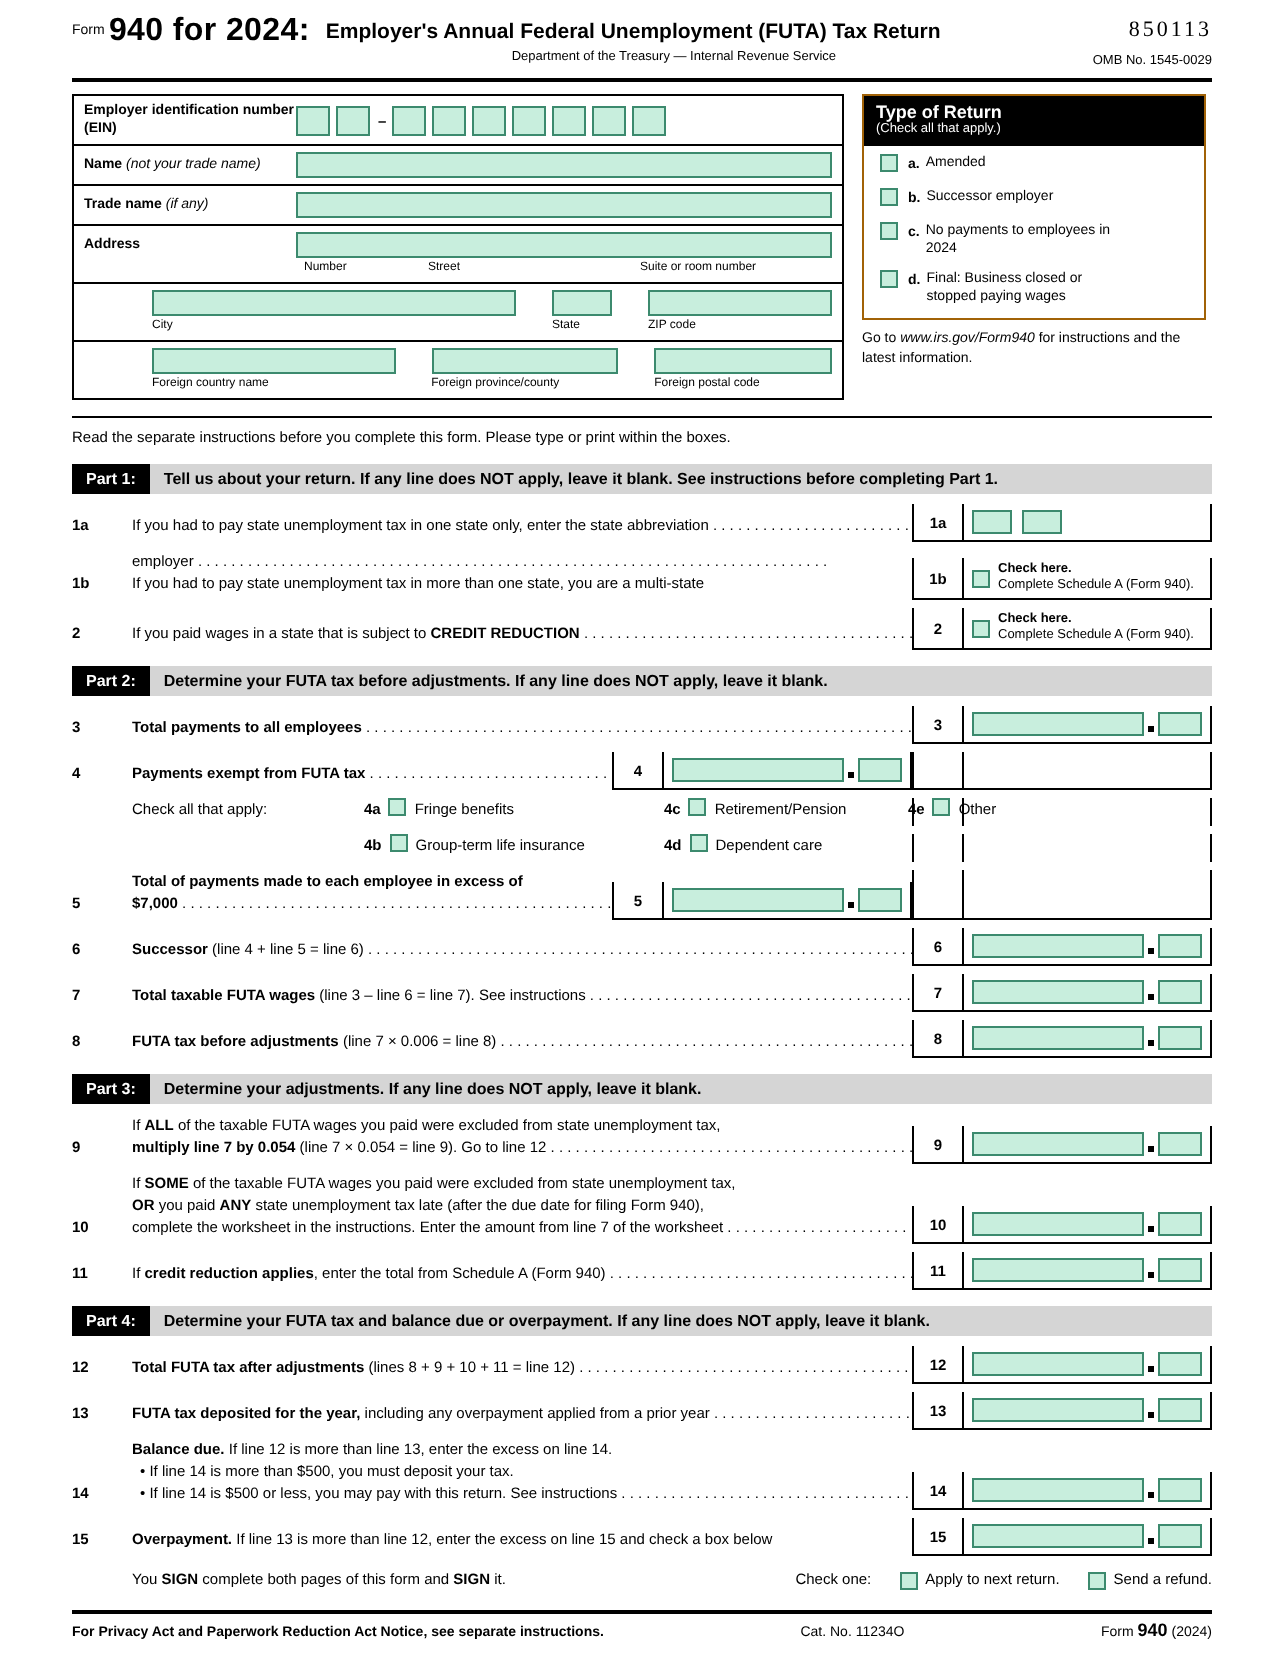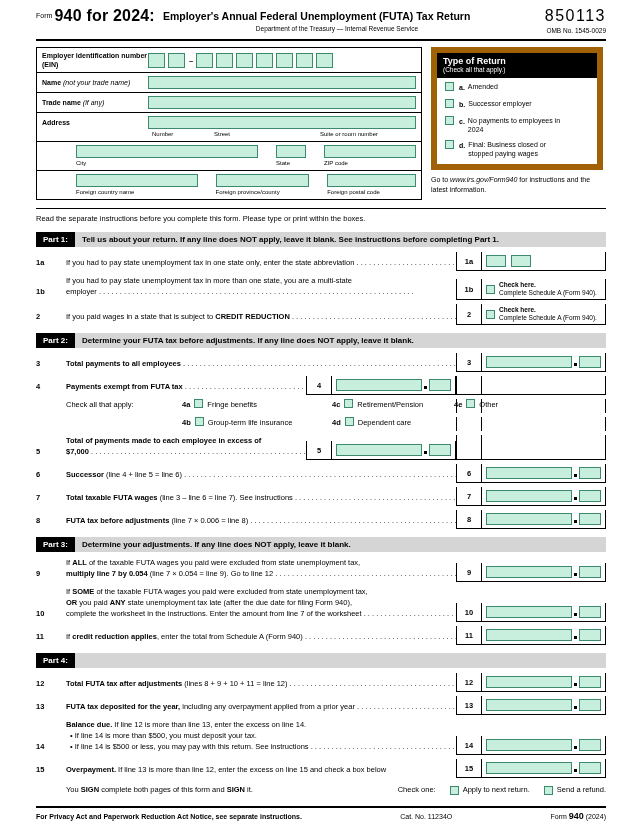--- a/index.html
+++ b/index.html
@@ -13,21 +13,21 @@
   .i { font-style:italic; }
 
   
   .header { display:flex; align-items:flex-start; border-bottom:2px solid #000; padding-bottom:3px; }
   .form-word { font-size:7px; vertical-align:top; }
   .form-number { font-size:16px; font-weight:bold; letter-spacing:0.2px; }
   .h-mid { flex:1; padding-left:8px; text-align:left; }
   .h-title { font-size:10.5px; font-weight:bold; line-height:12px; }
   .h-agency { font-size:6.5px; text-align:center; margin-top:1px; }
   .h-right { text-align:right; width:95px; }
-  .h-code { font-family:Liberation Sans, sans-serif; font-size:16px; letter-spacing:1.5px; }
+  .h-code { font-family:Liberation Serif, serif; font-size:11px; letter-spacing:1.5px; }
   .h-omb { font-size:6.5px; margin-top:4px; }
 
   
   .info { display:flex; gap:9px; padding:6px 0 8px 0; border-bottom:1px solid #000; }
   .emp-box { width:386px; border:1px solid #000; }
   .erow { border-bottom:1px solid #000; padding:3px 5px; }
   .erow:last-child { border-bottom:none; }
   .frow { display:flex; align-items:center; }
   .elabel { width:106px; font-size:7px; line-height:9px; flex:none; }
   .gfield { background:#c8eedd; border:1px solid #3c8a6e; height:13px; flex:1; }
@@ -37,21 +37,21 @@
   .addr-sub { padding-left:110px; }
   .addr-sub .s1 { width:62px; } .addr-sub .s2 { flex:1; } .addr-sub .s3 { width:96px; }
   .cols { display:flex; gap:18px; padding-left:34px; }
   .col { display:flex; flex-direction:column; }
   .col .gfield { flex:none; width:100%; }
   .col .clab { font-size:6px; line-height:8px; margin-top:1px; }
   .c-city { flex:2.2; } .c-state { width:30px; flex:none; } .c-zip { width:92px; flex:none; }
   .c-fc { flex:1.3; } .c-fp { flex:1; } .c-fz { flex:0.95; }
 
   .right-col { width:172px; font-size:7px; }
-  .tor-box { border:6px solid #a16207; }
+  .tor-box { border:1px solid #a16207; }
   .tor-head { background:#000; color:#fff; padding:3px 6px 4px 6px; }
   .tor-title { font-size:9px; font-weight:bold; line-height:10px; }
   .tor-sub { font-size:6.5px; line-height:8px; }
   .tor-opt { display:flex; align-items:flex-start; padding:4px 6px 2px 8px; }
   .tor-opt:last-child { padding-bottom:6px; }
   .cb { width:9px; height:9px; background:#c8eedd; border:1px solid #3c8a6e; display:inline-block; flex:none; }
   .tor-key { font-weight:bold; margin:0 3px 0 5px; flex:none; }
   .tor-text { max-width:102px; line-height:9px; }
   .goto { margin-top:5px; font-size:7px; line-height:9.5px; width:160px; }
 
@@ -244,22 +244,22 @@
       <div class="fields">
         <span class="sbox"></span>
         <span class="sbox"></span>
       </div>
     </div>
   </div>
 
   <div class="line">
     <span class="ln-num">1b</span>
     <div class="ln-body">
+      <div class="brow clipline"><span>employer </span><span class="dots">. . . . . . . . . . . . . . . . . . . . . . . . . . . . . . . . . . . . . . . . . . . . . . . . . . . . . . . . . . . . . . . . . . . . . . . . . . . .</span></div>
       <div class="brow">If you had to pay state unemployment tax in more than one state, you are a multi-state</div>
-      <div class="brow clipline"><span>employer </span><span class="dots">. . . . . . . . . . . . . . . . . . . . . . . . . . . . . . . . . . . . . . . . . . . . . . . . . . . . . . . . . . . . . . . . . . . . . . . . . . . .</span></div>
     </div>
     <div class="money">
       <span class="ref">1b</span>
       <div class="fields">
         <span class="cb"></span>
         <span class="note">
           <span class="b">Check here.</span><br><span>Complete Schedule A (Form 940).</span>
         </span>
       </div>
     </div>
@@ -494,20 +494,21 @@
           <span class="ad"></span>
             <span class="dot"></span>
             <span class="ac"></span>
         </div>
       </div>
     </div>
   </div>
 
   <div class="part">
     <span class="part-label">Part 4:</span>
+    <span class="part-title">Determine your FUTA tax and balance due or overpayment. If any line does NOT apply, leave it blank.</span>
   </div>
 
   <div class="line">
     <span class="ln-num">12</span>
     <div class="ln-body clipline">
       <span class="b">Total FUTA tax after adjustments</span><span> (lines 8 + 9 + 10 + 11 = line 12) </span><span class="dots">. . . . . . . . . . . . . . . . . . . . . . . . . . . . . . . . . . . . . . . . . . . . . . . . . . . . . . . . . . . . . . . . . . . . . . . . . . . .</span>
     </div>
     <div class="money">
       <span class="ref">12</span>
       <div class="fields">

